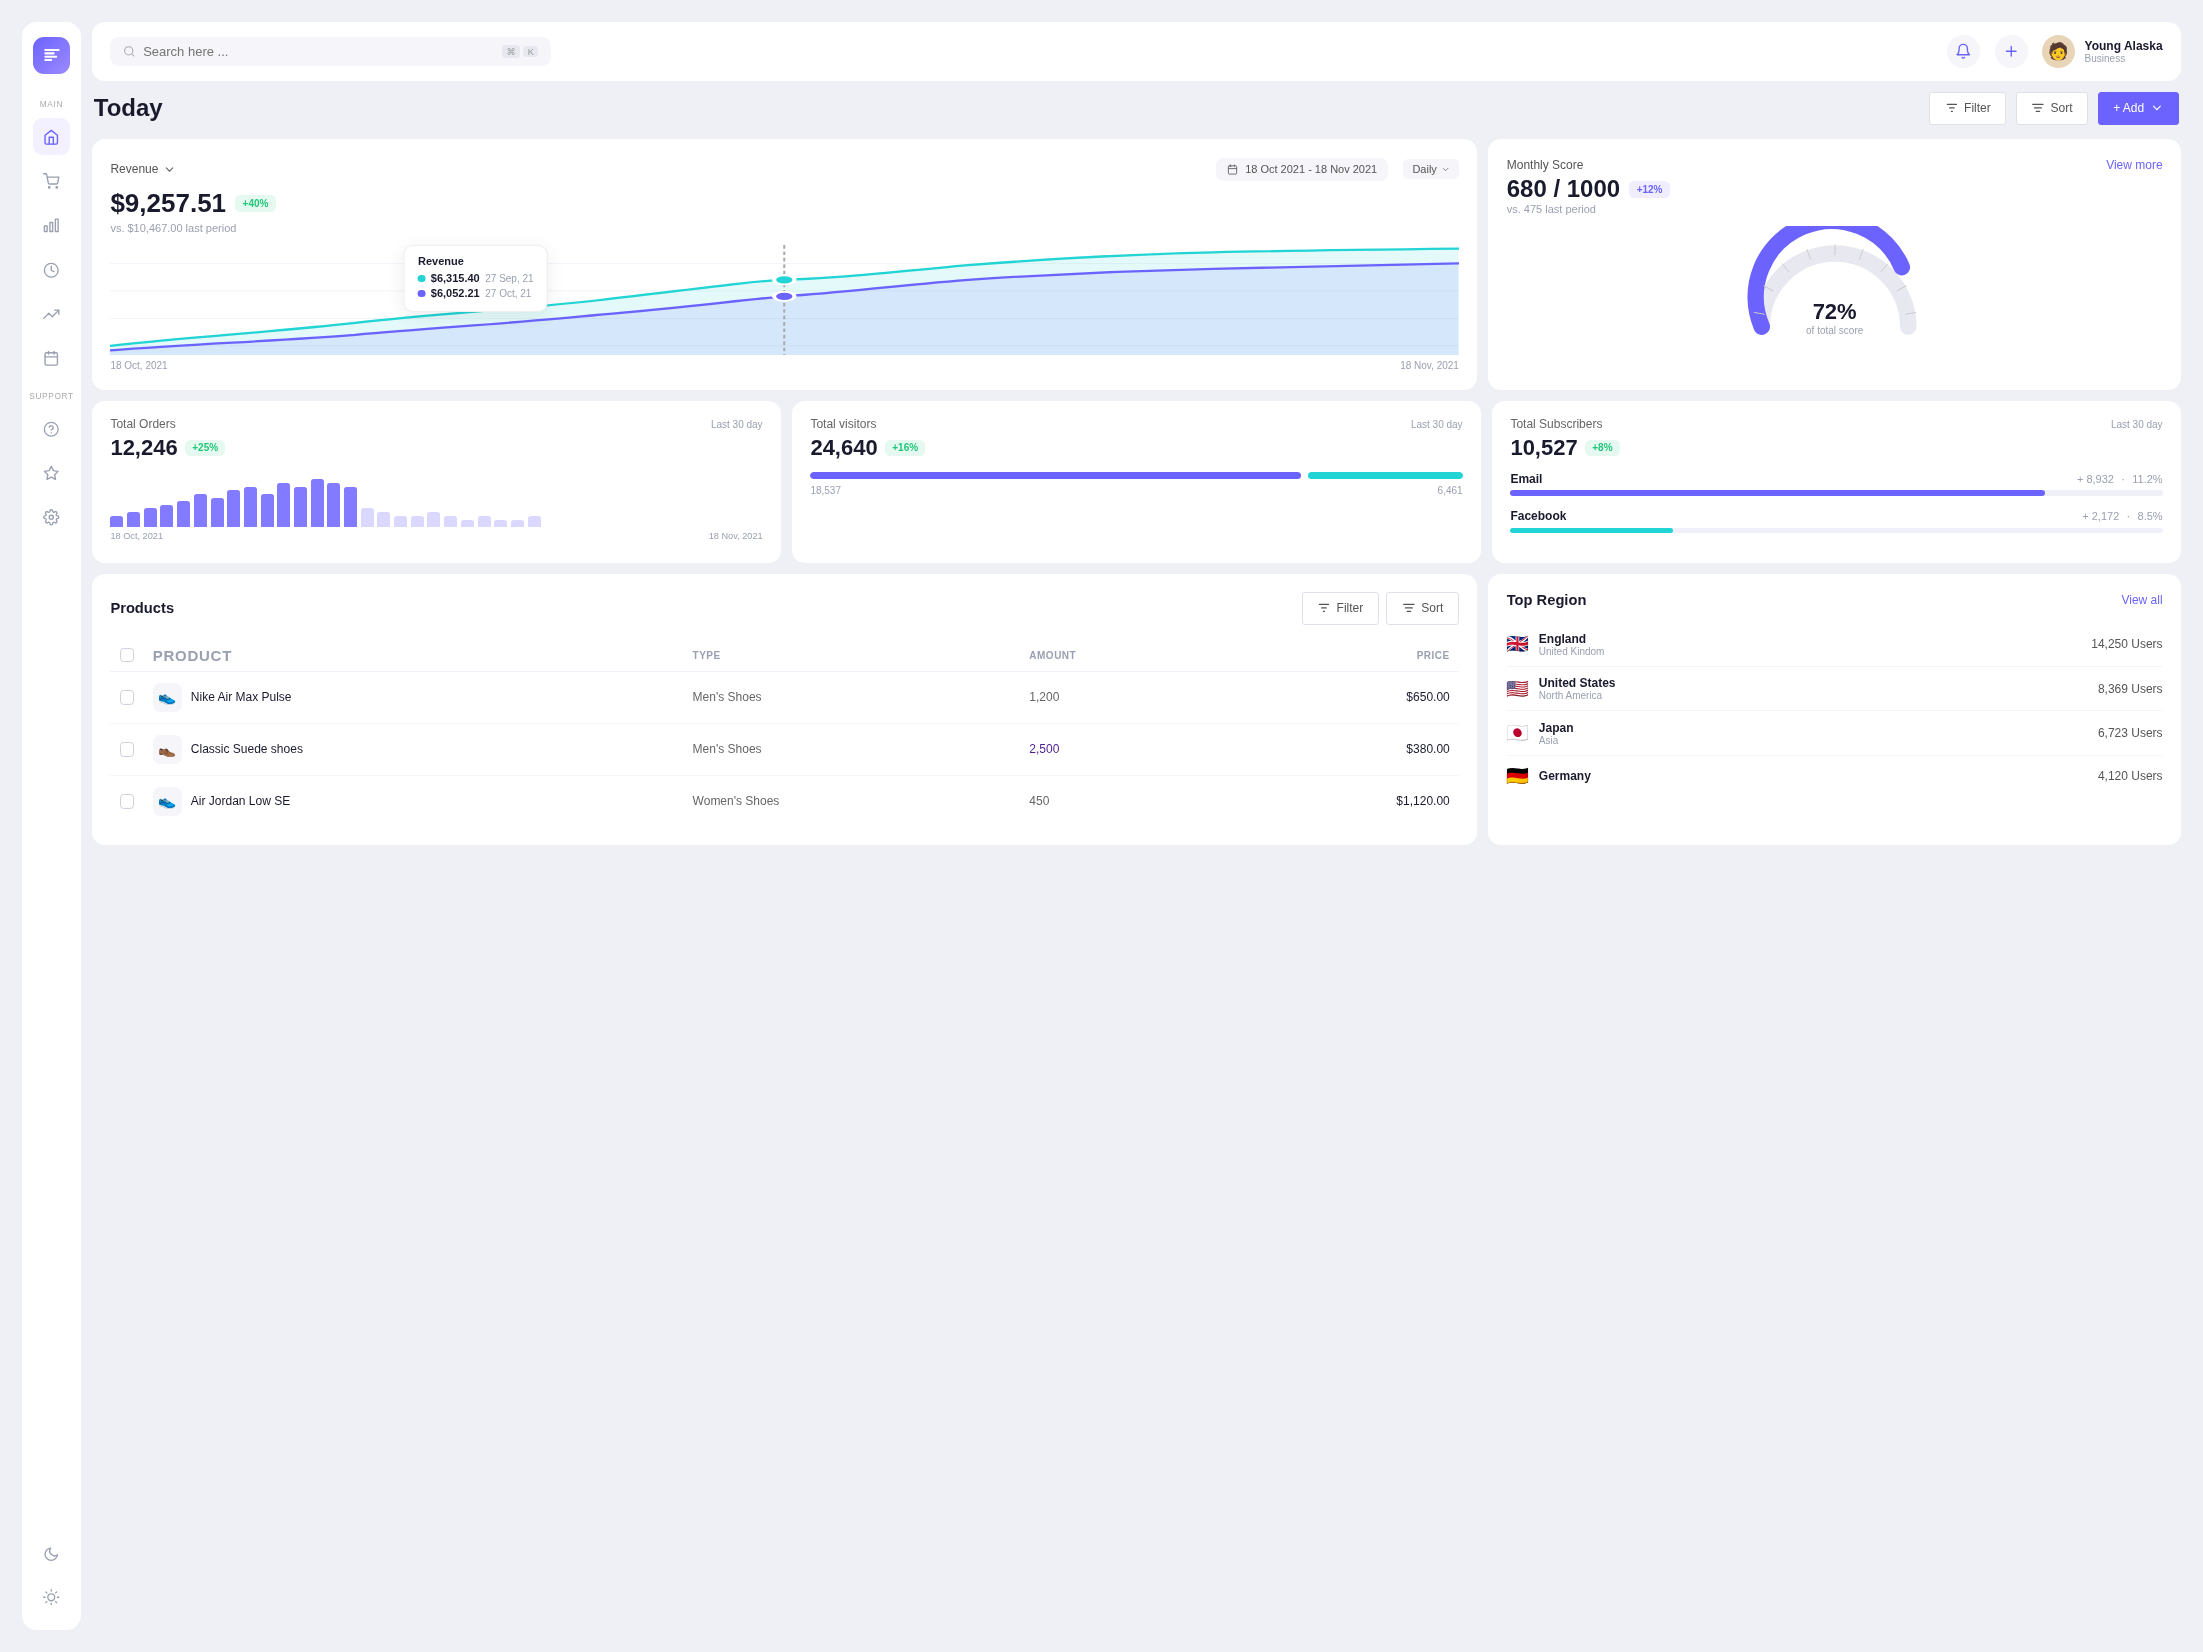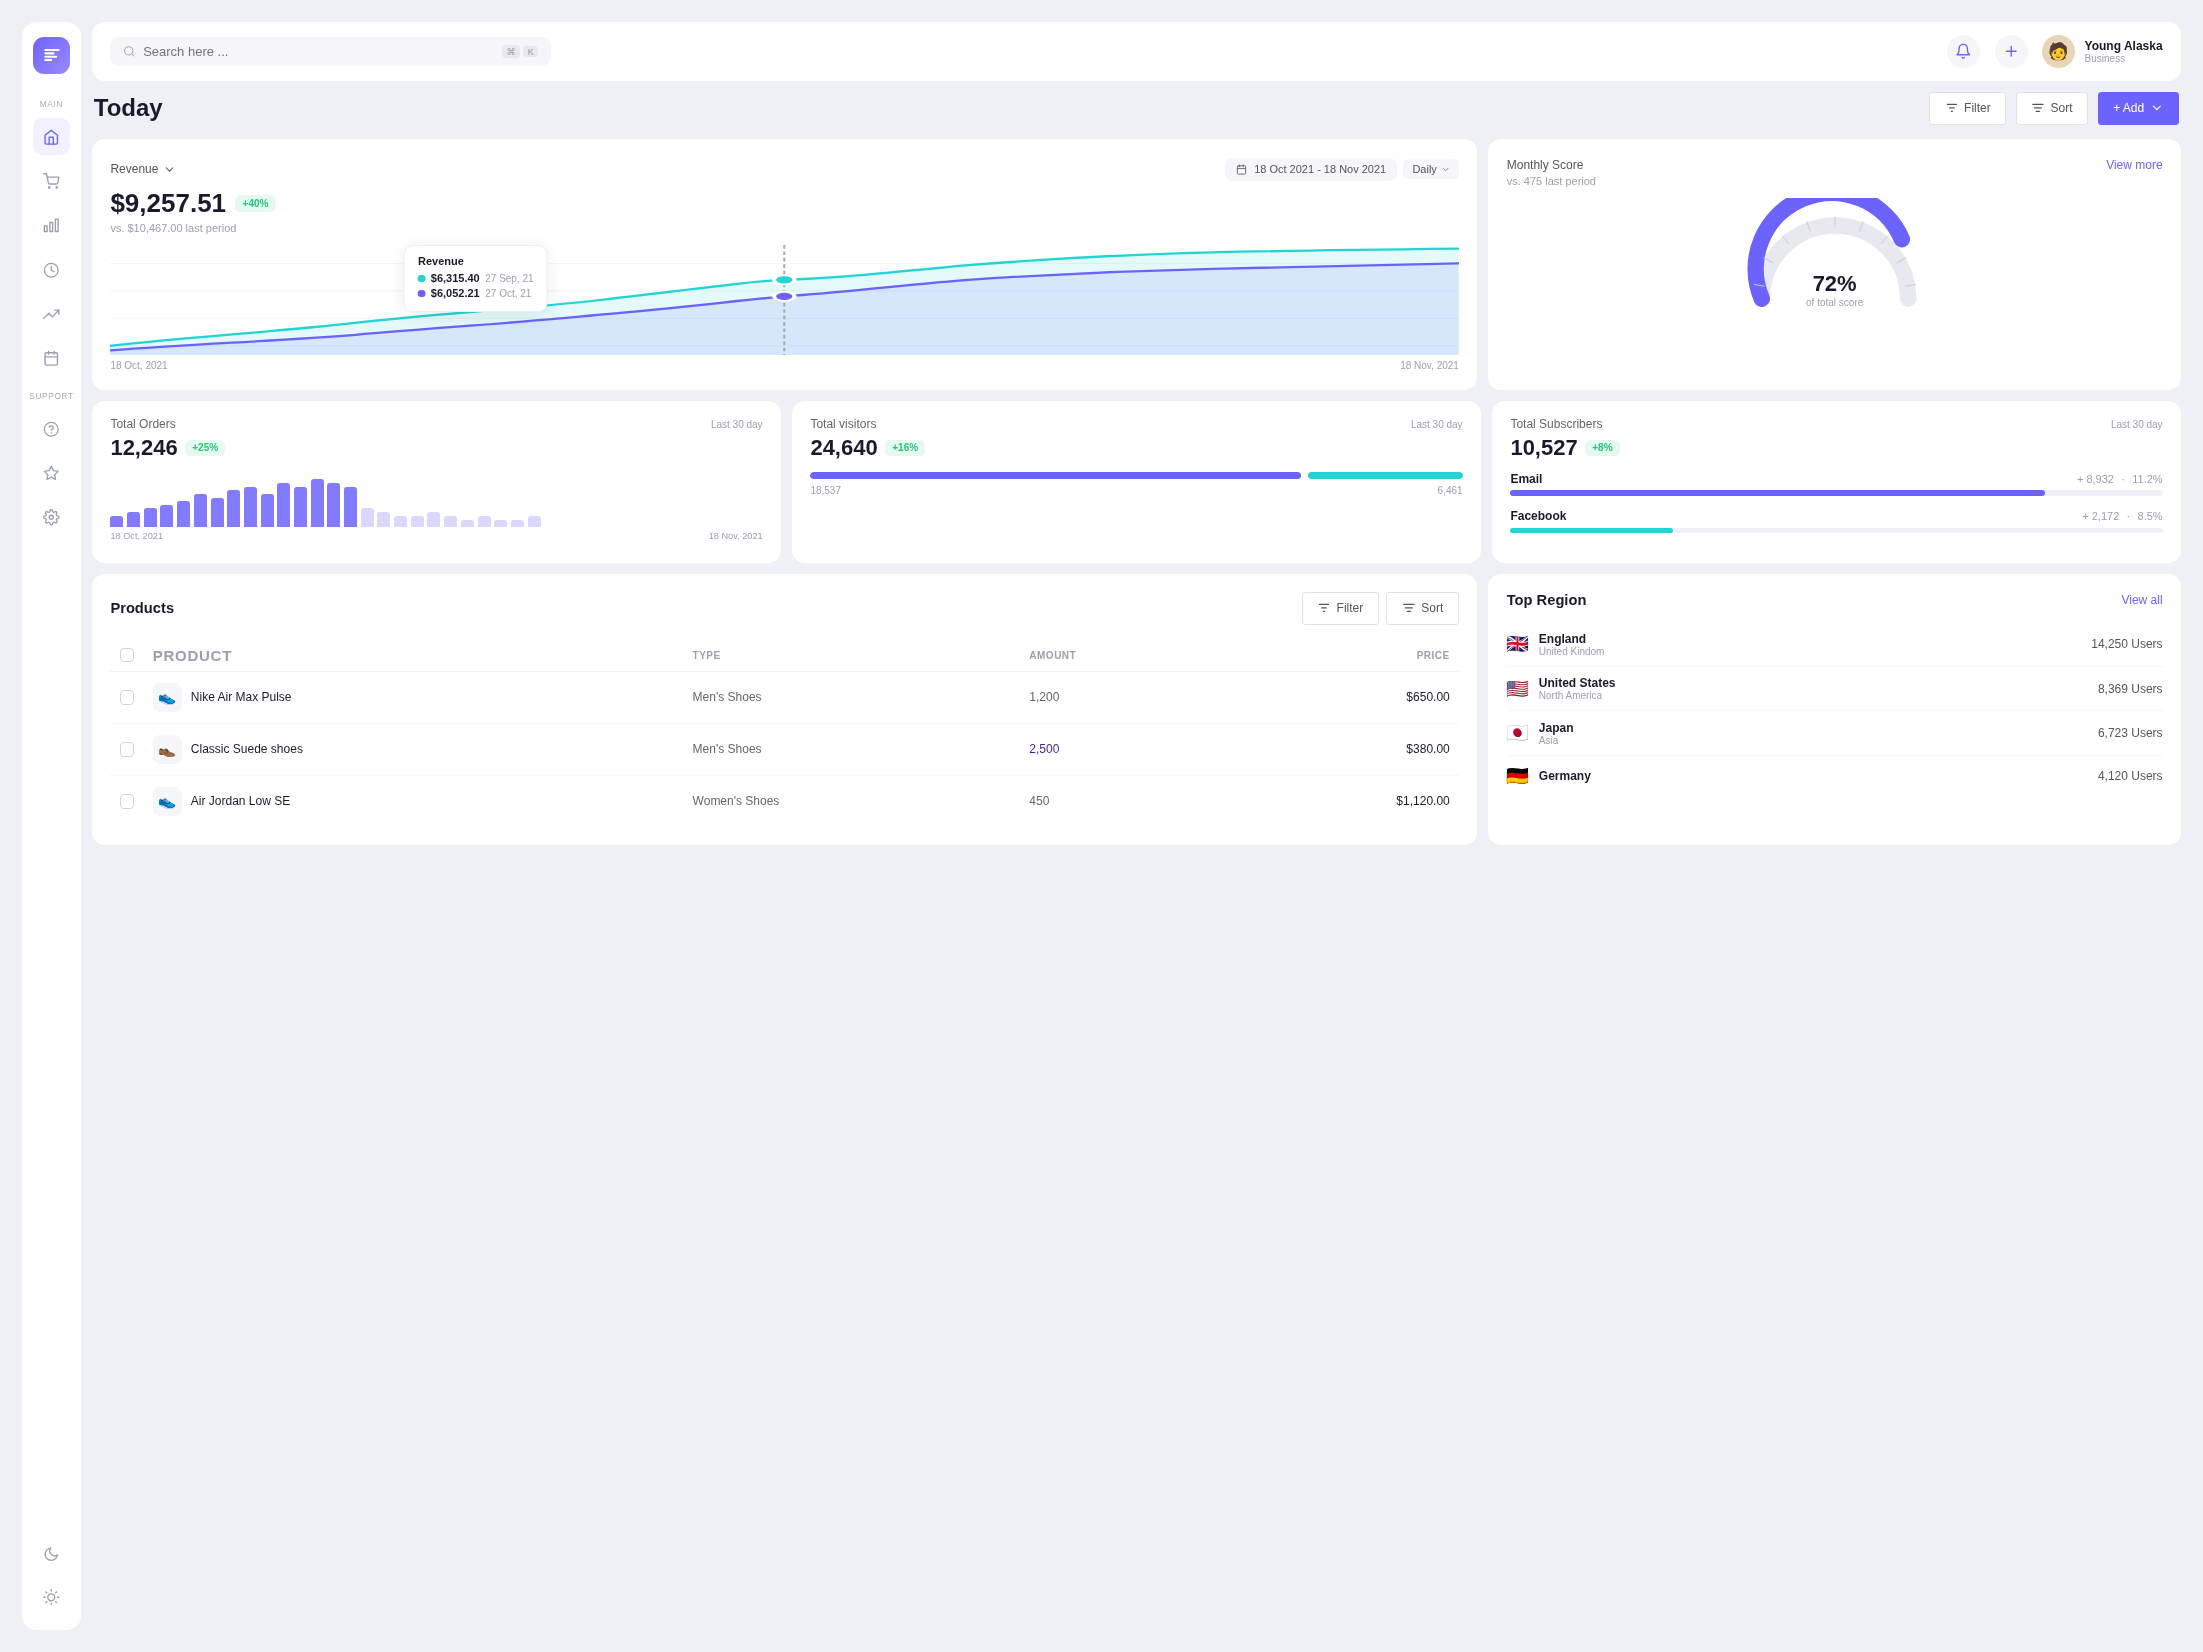--- a/index.html
+++ b/index.html
@@ -300,21 +300,21 @@
       <div class="cards-row">
 
         <div class="card">
           <div class="revenue-header">
             <div class="revenue-label">
               <span>Revenue</span>
               <svg width="13" height="13" viewBox="0 0 24 24" fill="none" stroke="#666" stroke-width="2" stroke-linecap="round">
                   <polyline points="6 9 12 15 18 9"></polyline>
                 </svg>
             </div>
-            <div style="display:flex; align-items:center; gap:6px;">
+            <div style="display:flex; align-items:center; gap:15px;">
               <button class="date-range-btn">
                 <svg width="11" height="11" viewBox="0 0 24 24" fill="none" stroke="#666" stroke-width="2" stroke-linecap="round">
                     <rect x="3" y="4" width="18" height="18" rx="2"></rect>
                     <line x1="16" y1="2" x2="16" y2="6"></line>
                     <line x1="8" y1="2" x2="8" y2="6"></line>
                     <line x1="3" y1="10" x2="21" y2="10"></line>
                   </svg>
                 <span>18 Oct 2021 - 18 Nov 2021</span>
               </button>
               <button class="daily-badge">
@@ -369,20 +369,24 @@
           <div class="chart-dates">
             <span>18 Oct, 2021</span>
             <span>18 Nov, 2021</span>
           </div>
         </div>
 
         <div class="card">
           <div class="score-header">
             <span class="score-label">Monthly Score</span>
             <a class="view-more-link">View more</a>
+          </div>
+          <div class="score-value">
+            <span>680 / 1000</span>
+            <span class="badge-purple">+12%</span>
           </div>
           <div class="vs-score">vs. 475 last period</div>
           <div class="gauge-container">
             <svg width="184" height="119" viewBox="0 0 200 130">
 
               <path d="M 20 110 A 80 80 0 0 1 180 110" fill="none" stroke="#e8e8f0" stroke-width="18" stroke-linecap="round"></path>
 
               <path d="M 20 110 A 80 80 0 0 1 173 45" fill="none" stroke="#6c63ff" stroke-width="18" stroke-linecap="round"></path>
 
               <g stroke="#ccc" stroke-width="1">

